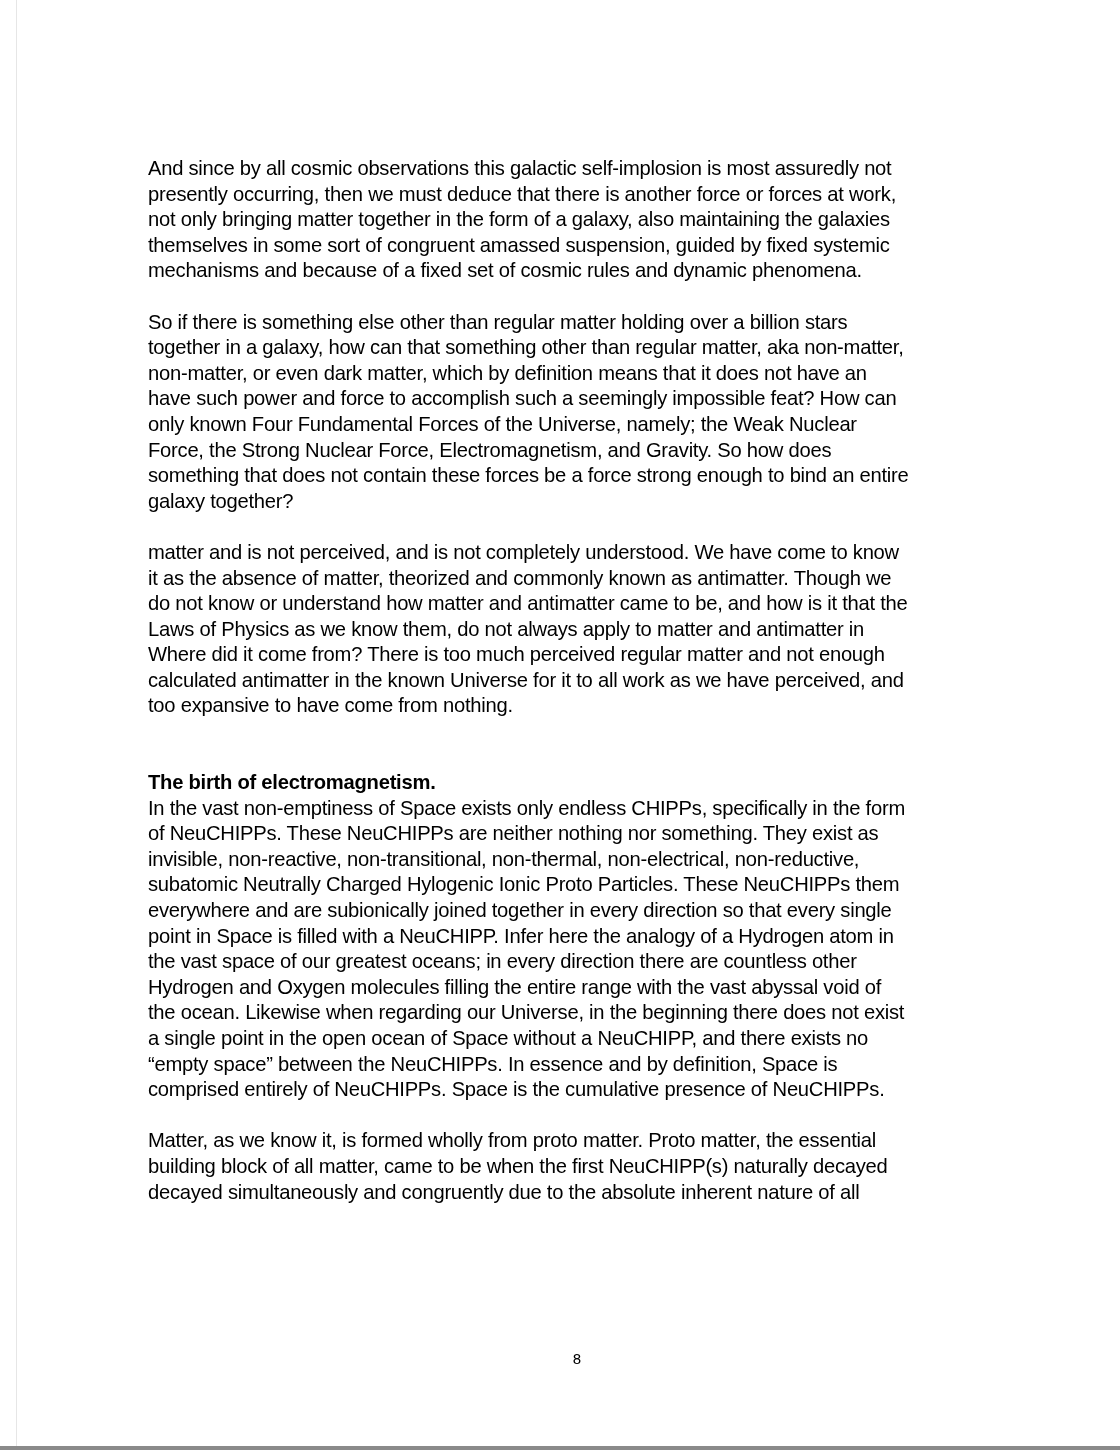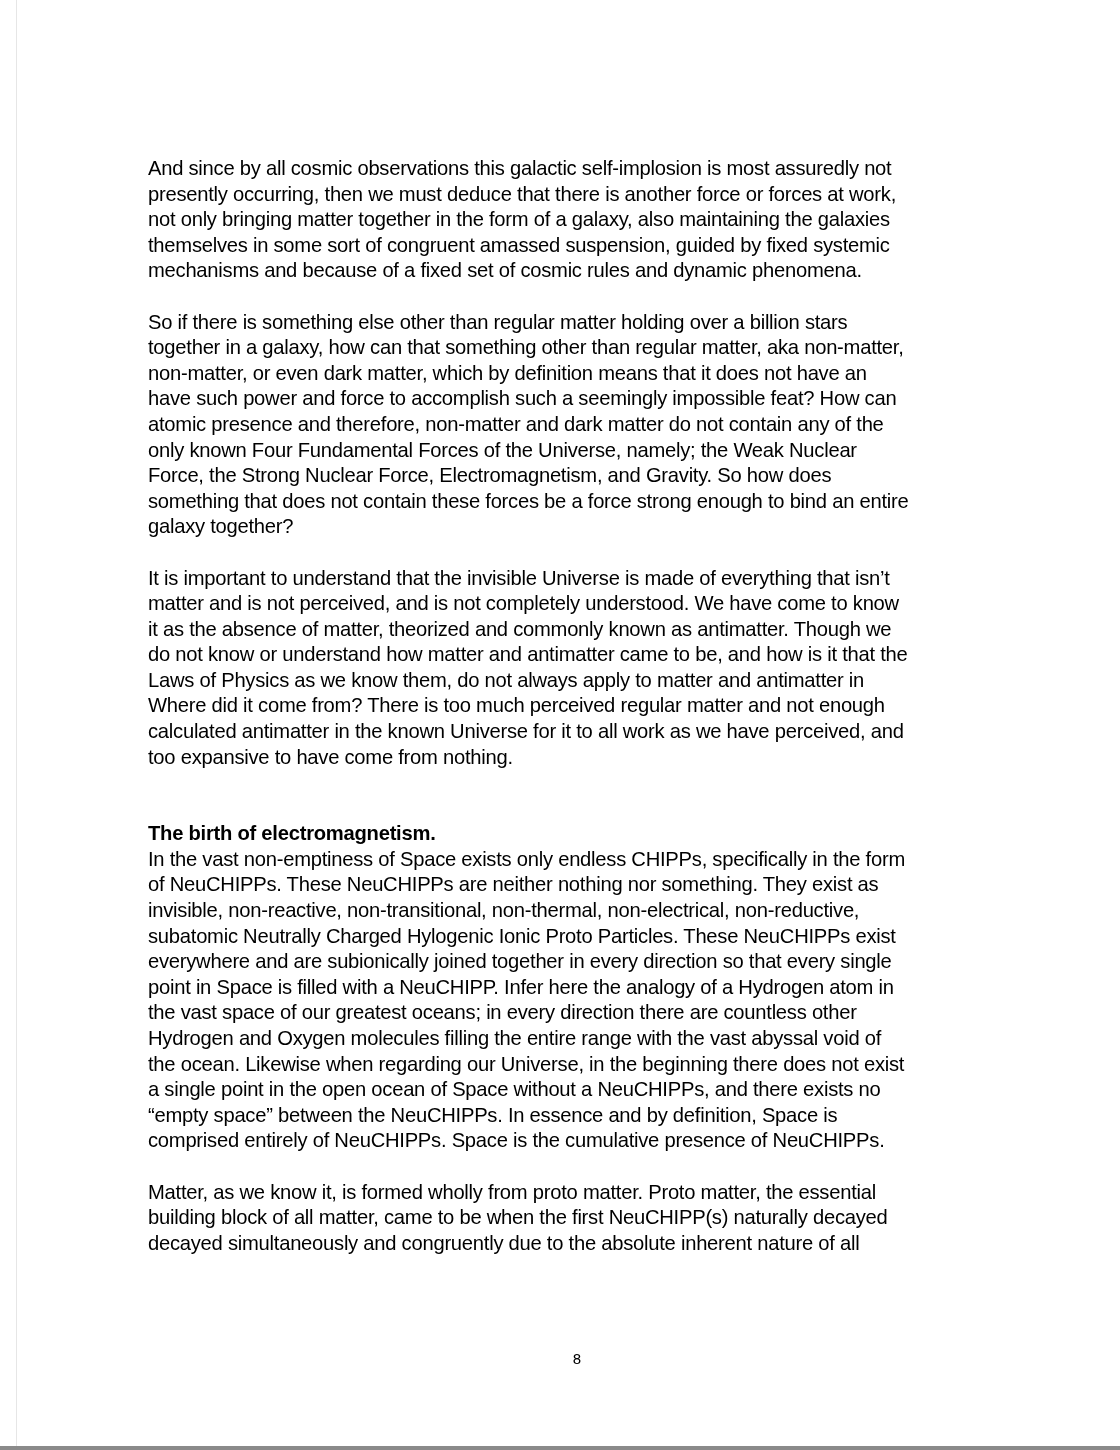--- a/index.html
+++ b/index.html
@@ -80,51 +80,49 @@
       <span class="line">not only bringing matter together in the form of a galaxy, also maintaining the galaxies</span>
       <span class="line">themselves in some sort of congruent amassed suspension, guided by fixed systemic</span>
       <span class="line">mechanisms and because of a fixed set of cosmic rules and dynamic phenomena.</span>
     </p>
 
     <p class="para">
       <span class="line">So if there is something else other than regular matter holding over a billion stars</span>
       <span class="line">together in a galaxy, how can that something other than regular matter, aka non-matter,</span>
       <span class="line">non-matter, or even dark matter, which by definition means that it does not have an</span>
       <span class="line">have such power and force to accomplish such a seemingly impossible feat? How can</span>
-      <span class="line">atomic presence and therefore, non-matter and dark matter do not contain any of the</span>
       <span class="line">only known Four Fundamental Forces of the Universe, namely; the Weak Nuclear</span>
       <span class="line">Force, the Strong Nuclear Force, Electromagnetism, and Gravity. So how does</span>
       <span class="line">something that does not contain these forces be a force strong enough to bind an entire</span>
       <span class="line">galaxy together?</span>
     </p>
 
     <p class="para">
-      <span class="line">It is important to understand that the invisible Universe is made of everything that isn’t</span>
       <span class="line">matter and is not perceived, and is not completely understood. We have come to know</span>
       <span class="line">it as the absence of matter, theorized and commonly known as antimatter. Though we</span>
       <span class="line">do not know or understand how matter and antimatter came to be, and how is it that the</span>
       <span class="line">Laws of Physics as we know them, do not always apply to matter and antimatter in</span>
       <span class="line">Where did it come from? There is too much perceived regular matter and not enough</span>
       <span class="line">calculated antimatter in the known Universe for it to all work as we have perceived, and</span>
       <span class="line">too expansive to have come from nothing.</span>
     </p>
 
     <span class="heading">The birth of electromagnetism.</span>
 
     <p class="para">
       <span class="line">In the vast non-emptiness of Space exists only endless CHIPPs, specifically in the form</span>
       <span class="line">of NeuCHIPPs. These NeuCHIPPs are neither nothing nor something. They exist as</span>
       <span class="line">invisible, non-reactive, non-transitional, non-thermal, non-electrical, non-reductive,</span>
-      <span class="line">subatomic Neutrally Charged Hylogenic Ionic Proto Particles. These NeuCHIPPs exist</span>
+      <span class="line">subatomic Neutrally Charged Hylogenic Ionic Proto Particles. These NeuCHIPPs them</span>
       <span class="line">everywhere and are subionically joined together in every direction so that every single</span>
       <span class="line">point in Space is filled with a NeuCHIPP. Infer here the analogy of a Hydrogen atom in</span>
       <span class="line">the vast space of our greatest oceans; in every direction there are countless other</span>
       <span class="line">Hydrogen and Oxygen molecules filling the entire range with the vast abyssal void of</span>
       <span class="line">the ocean. Likewise when regarding our Universe, in the beginning there does not exist</span>
-      <span class="line">a single point in the open ocean of Space without a NeuCHIPPs, and there exists no</span>
+      <span class="line">a single point in the open ocean of Space without a NeuCHIPP, and there exists no</span>
       <span class="line">“empty space” between the NeuCHIPPs. In essence and by definition, Space is</span>
       <span class="line">comprised entirely of NeuCHIPPs. Space is the cumulative presence of NeuCHIPPs.</span>
     </p>
 
     <p class="para">
       <span class="line">Matter, as we know it, is formed wholly from proto matter. Proto matter, the essential</span>
       <span class="line">building block of all matter, came to be when the first NeuCHIPP(s) naturally decayed</span>
       <span class="line">decayed simultaneously and congruently due to the absolute inherent nature of all</span>
     </p>
 

